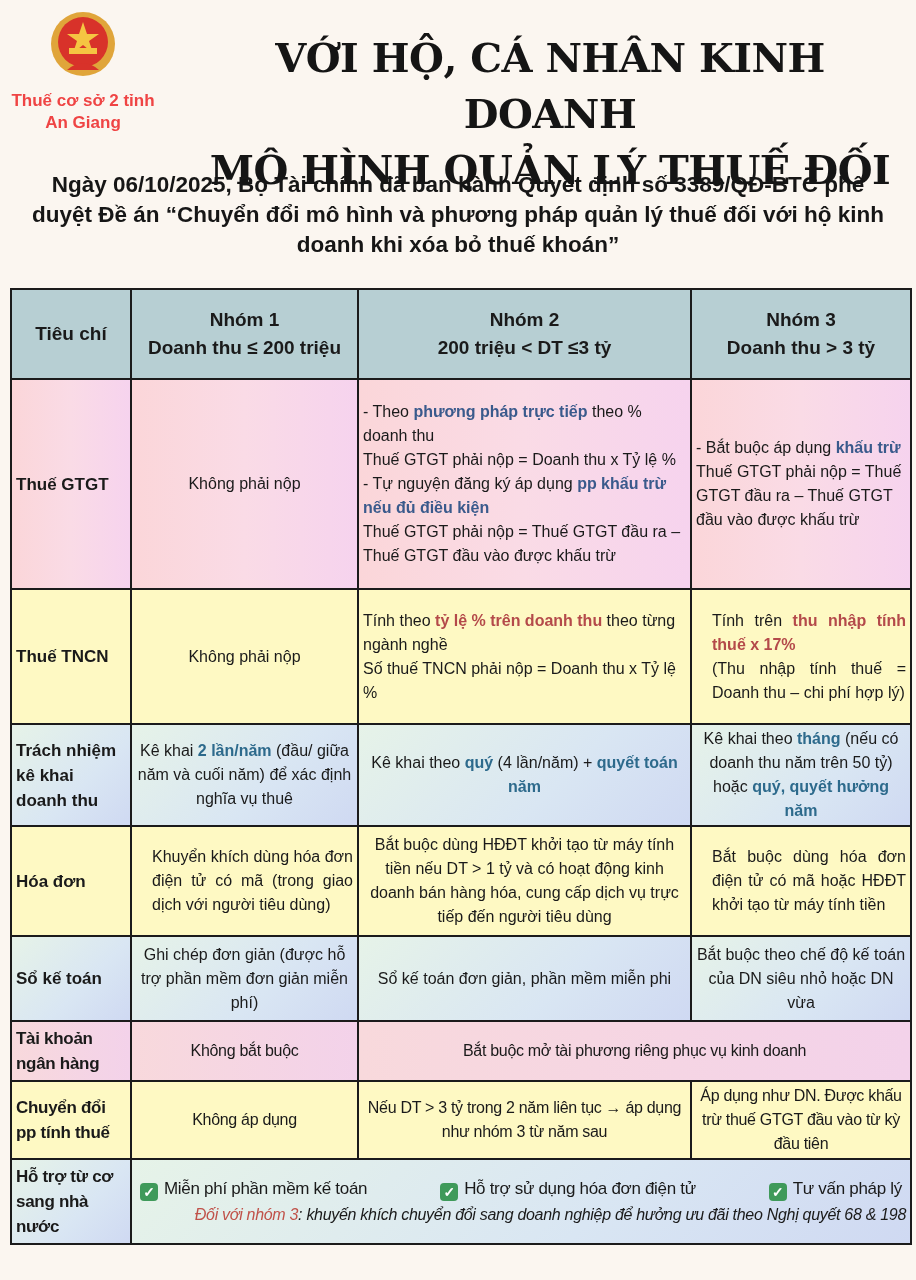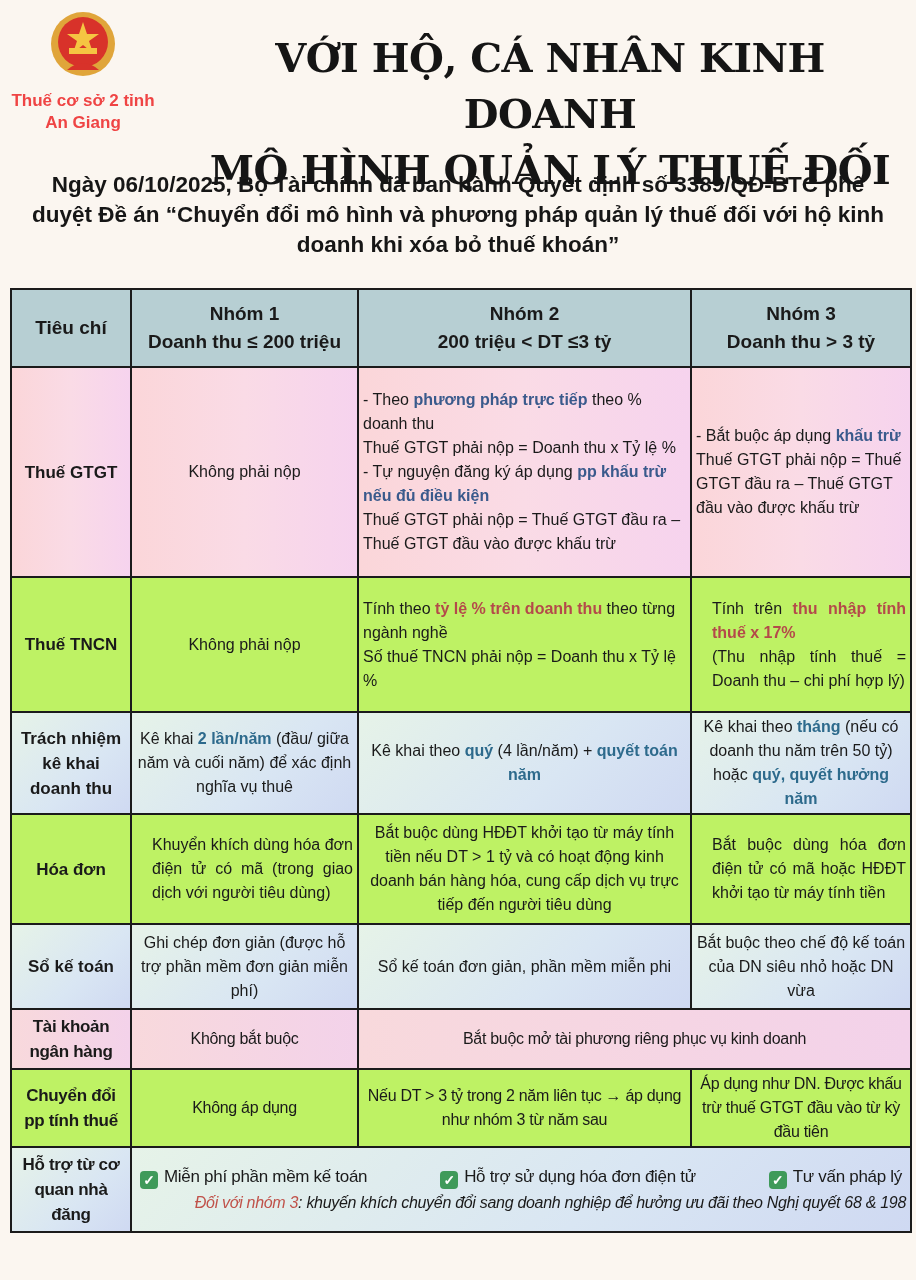--- a/index.html
+++ b/index.html
@@ -13,29 +13,29 @@
   .title { position: absolute; left: 190px; top: 30px; width: 720px; text-align: center;
            font-family: "DejaVu Serif", serif; font-weight: bold; font-size: 40px; line-height: 56px; color: #151515; letter-spacing: -0.5px; }
 
   .intro { position: absolute; left: 20px; top: 170px; width: 876px; text-align: center;
            font-family: "Liberation Sans", sans-serif; font-weight: bold; font-size: 22.5px; line-height: 30px; color: #161616; }
 
   table.main { position: absolute; left: 10px; top: 288px; width: 900px; border-collapse: collapse; table-layout: fixed; }
   table.main td, table.main th { border: 2px solid #1b1b1b; vertical-align: middle; }
   th { background: #b7cfd3; font-weight: bold; font-size: 19px; line-height: 28px; text-align: center; }
   td { font-size: 16px; line-height: 24px; padding: 2px 4px; }
-  td.crit { font-weight: bold; font-size: 17px; line-height: 25px; text-align: center; }
+  td.crit { font-weight: bold; font-size: 17px; line-height: 25px; }
   .c { text-align: center; }
   .j { text-align: justify; padding-left: 20px; }
   .blue { color: #3a5a8c; font-weight: bold; }
   .red { color: #b44a4a; font-weight: bold; }
   .teal { color: #2d6a8c; font-weight: bold; }
 
   .row-pink td { background: linear-gradient(90deg, #fbd6d9 0%, #fadbe6 50%, #f6d3ee 100%); }
-  .row-white td { background: #bef264; margin-top: 48px; }
+  .row-white td { background: #fef9c3; margin-top: 48px; }
   .row-blue td { background: linear-gradient(135deg, #e6f3e8 0%, #d9e6f3 60%, #cfd9f2 100%); }
   .row-pink2 td { background: linear-gradient(90deg, #f8d9dc 0%, #f3d2ea 100%); }
   .condensed { font-family: "Liberation Sans", sans-serif; font-stretch: condensed; letter-spacing: -0.3px; padding-left: 28px; }
 
   .check { display: inline-block; width: 18px; height: 18px; background: #3f9a5a; border-radius: 4px; color: #fff;
            font-size: 14px; line-height: 18px; text-align: center; vertical-align: -3px; margin-right: 6px; font-weight: bold; }
   .support-items { display: flex; justify-content: space-between; padding: 0 4px; font-size: 17px; line-height: 26px; }
   .support-note { text-align: right; font-style: italic; font-size: 16px; line-height: 25px; }
   .note-red { color: #c0524a; }
 </style>
@@ -64,21 +64,21 @@
 <div class="intro">Ngày 06/10/2025, Bộ Tài chính đã ban hành Quyết định số 3389/QĐ-BTC phê duyệt Đề án “Chuyển đổi mô hình và phương pháp quản lý thuế đối với hộ kinh doanh khi xóa bỏ thuế khoán”</div>
 
 <table class="main">
   <colgroup>
     <col style="width:120px">
       <col style="width:227px">
       <col style="width:333px">
       <col style="width:220px">
   </colgroup>
   <tbody>
-      <tr style="height:78px">
+      <tr style="height:90px">
     <th>Tiêu chí</th>
     <th>
       <div>Nhóm 1</div>
       <div>Doanh thu ≤ 200 triệu</div>
     </th>
     <th>
       <div>Nhóm 2</div>
       <div>200 triệu &lt; DT ≤3 tỷ</div>
     </th>
     <th>
@@ -143,21 +143,21 @@
   </tr>
 
   <tr class="row-white condensed" style="height:76px">
     <td class="crit">Chuyển đổi pp tính thuế</td>
     <td class="c">Không áp dụng</td>
     <td class="c">Nếu DT &gt; 3 tỷ trong 2 năm liên tục → áp dụng như nhóm 3 từ năm sau</td>
     <td class="c">Áp dụng như DN. Được khấu trừ thuế GTGT đầu vào từ kỳ đầu tiên</td>
   </tr>
 
   <tr class="row-blue condensed" style="height:85px">
-    <td class="crit">Hỗ trợ từ cơ quan nhà đăng</td>
+    <td class="crit">Hỗ trợ từ cơ sang nhà nước</td>
     <td colspan="3">
       <div class="support-items">
         <span><span class="check">✓</span><span>Miễn phí phần mềm kế toán</span></span>
         <span><span class="check">✓</span><span>Hỗ trợ sử dụng hóa đơn điện tử</span></span>
         <span><span class="check">✓</span><span>Tư vấn pháp lý</span></span>
       </div>
       <div class="support-note"><span class="note-red">Đối với nhóm 3</span><span>: khuyến khích chuyển đổi sang doanh nghiệp để hưởng ưu đãi theo Nghị quyết 68 &amp; 198</span></div>
     </td>
   </tr>
 </tbody>

